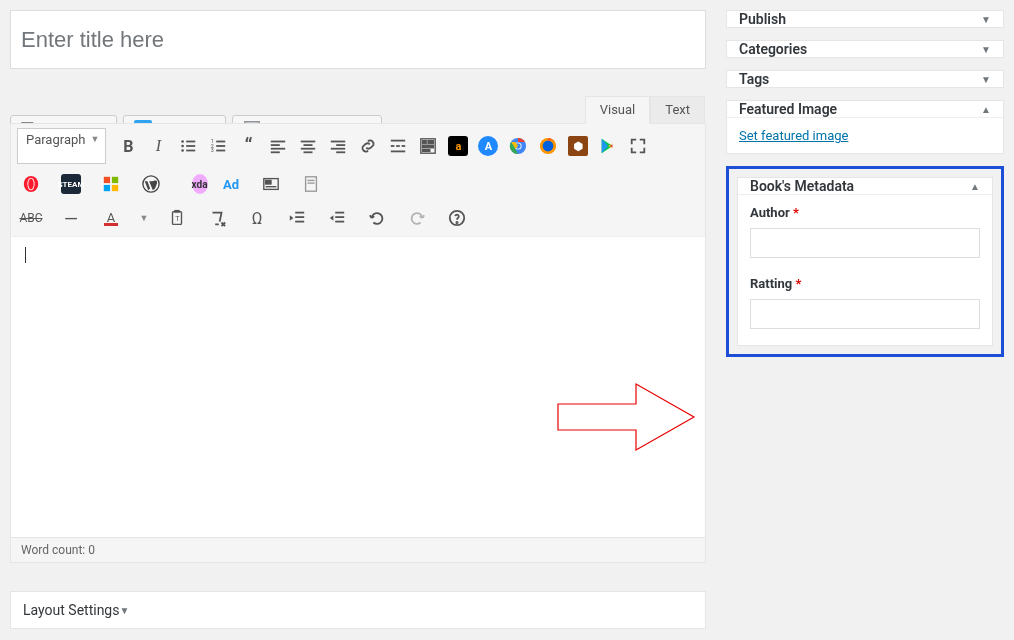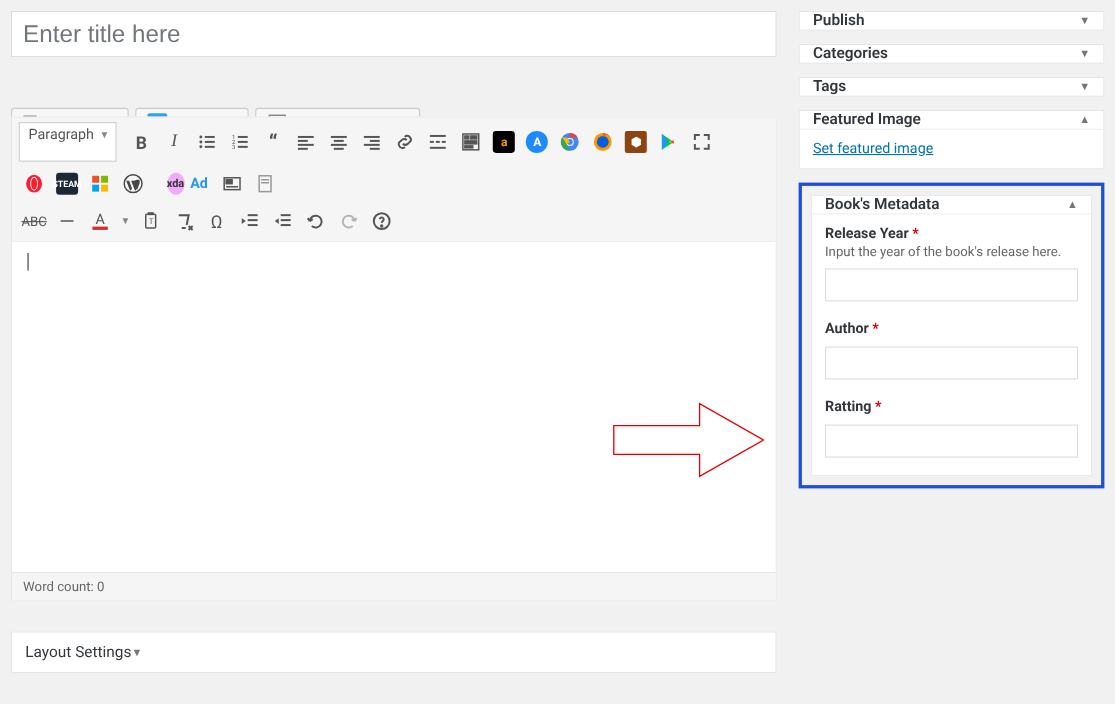--- a/index.html
+++ b/index.html
@@ -22,21 +22,21 @@
   }
   .side-col {
     width: 288px;
     padding: 10px 10px 10px 0;
     display: flex;
     flex-direction: column;
     gap: 12px;
   }
   .title-input {
     width: 100%;
-    height: 42px;
+    height: 59px;
     font-size: 22px;
     padding: 4px 10px;
     border: 1px solid #ddd;
     background: #fff;
     color: #72777c;
   }
   .title-input::placeholder { color: #72777c; }
   .spacer-small { height: 30px; }
   .button-row { display: flex; gap: 6px; align-items: center; }
   .wp-button {
@@ -172,21 +172,21 @@
   }
   .arrow-overlay {
     position: absolute;
     pointer-events: none;
   }
   .icon-img {
     width: 20px; height: 20px; border-radius: 3px;
     display: inline-flex; align-items: center; justify-content: center;
     font-size: 11px; font-weight: 700;
   }
-  .toolbar-row2, .toolbar-row3 { width: 100%; display: flex; gap: 2px; padding-top: 4px; flex-wrap: wrap; align-items:flex-end;}
+  .toolbar-row2, .toolbar-row3 { width: 100%; display: flex; gap: 12px; padding-top: 4px; flex-wrap: wrap; align-items:flex-end;}
 </style>
 </head>
 <body>
 
 <div class="main-col">
   <input type="text" class="title-input" placeholder="Enter title here" style="">
 
   <div class="spacer-small"></div>
 
   <div class="button-row" style="position:relative;">
@@ -216,20 +216,24 @@
             <line x1="5" y1="10" x2="15" y2="10"></line>
             <line x1="5" y1="13" x2="12" y2="13"></line>
           </svg>
       </span>
       <span>Add Contact Form</span>
     </button>
   </div>
 
   <div style="position:relative;">
     <div class="editor-box">
+      <div class="editor-tabs">
+        <div class="ed-tab active">Visual</div>
+        <div class="ed-tab">Text</div>
+      </div>
 
       <div class="toolbar">
 
         <div class="format-select">
           <span>Paragraph</span>
           <span style="position:absolute;right:6px;top:5px;font-size:9px;color:#888">▼</span>
         </div>
         <span class="tb-btn">
             <b style="font-size:16px;">B</b>
           </span>
@@ -518,27 +522,20 @@
     </div>
   </div>
 
   <div class="highlight-box">
     <div class="side-panel" style="border:1px solid #e5e5e5;">
       <div class="side-panel-head">
         <span>Book's Metadata</span>
         <span class="caret">▲</span>
       </div>
       <div class="side-panel-body">
-        <div class="meta-field">
-          <label>
-            <span>Release Year</span> <span class="req">*</span>
-          </label>
-          <div class="meta-desc">Input the year of the book's release here.</div>
-          <input class="meta-input" type="text" style="">
-        </div>
         <div class="meta-field">
           <label>
             <span>Author</span> <span class="req">*</span>
           </label>
           <input class="meta-input" type="text" style="">
         </div>
         <div class="meta-field" style="margin-bottom:6px;">
           <label>
             <span>Ratting</span> <span class="req">*</span>
           </label>

